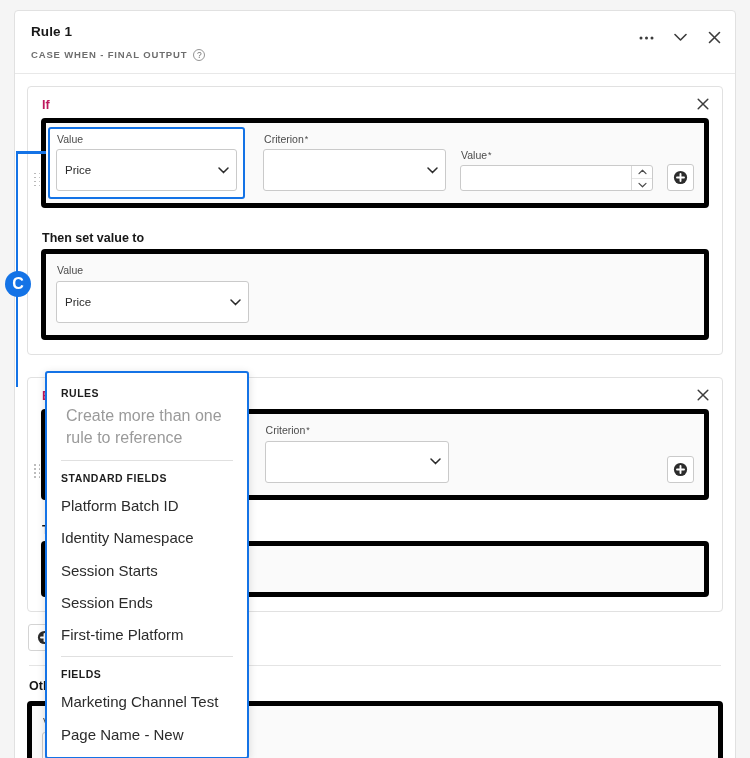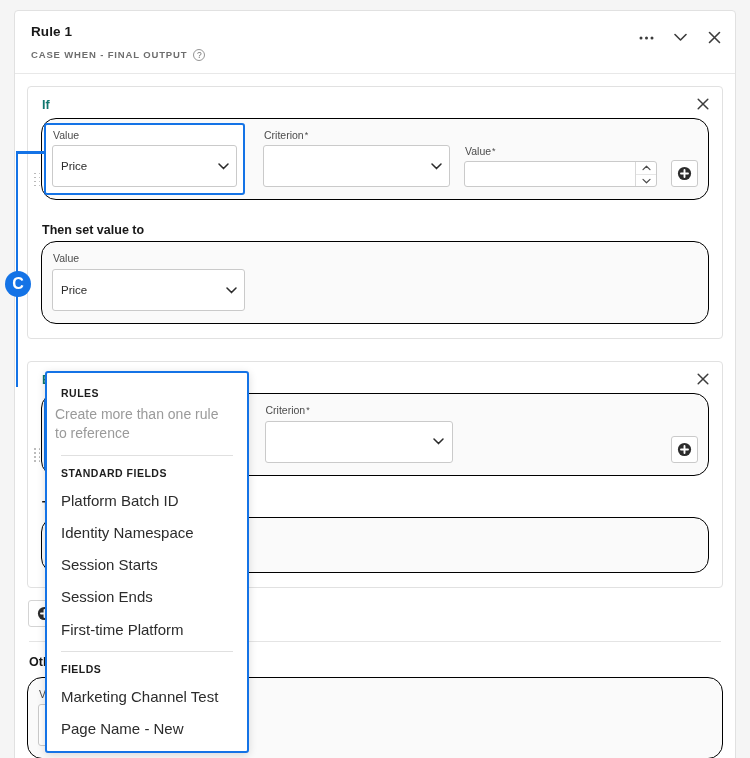--- a/index.html
+++ b/index.html
@@ -106,41 +106,41 @@
   }
   .cond-block + .cond-block { margin-top: 22px; }
 
   .cond-head {
     padding: 11px 14px 6px 14px;
     position: relative;
   }
   .cond-title {
     font-size: 12.5px;
     font-weight: bold;
-    color: #0f766e;
+    color: #be185d;
   }
   .cond-close {
     position: absolute;
     right: 11px;
     top: 9px;
     width: 16px;
     height: 16px;
     display: flex;
     align-items: center;
     justify-content: center;
     color: #3c3c3c;
     cursor: pointer;
   }
 
   
   .field-panel {
     margin: 0 13px 13px 13px;
     background: #fafafa;
-    border: 1px solid #000000;
-    border-radius: 15px;
+    border: 5px solid #000000;
+    border-radius: 4px;
     padding: 10px 10px 12px 10px;
     display: flex;
     align-items: flex-end;
     box-sizing: border-box;
     min-height: 56px;
   }
 
   .sub-head {
     padding: 10px 14px 4px 14px;
     font-size: 12.5px;
@@ -365,23 +365,23 @@
   }
   .dd-section-title {
     font-size: 10.5px;
     font-weight: bold;
     letter-spacing: 0.5px;
     color: #1d1d1d;
     padding: 8px 14px 6px 14px;
     text-transform: uppercase;
   }
   .dd-desc {
-    font-size: 14px;
+    font-size: 16px;
     color: #9a9a9a;
-    padding: 0 14px 6px 8px;
+    padding: 0 14px 6px 19px;
     line-height: 1.38;
   }
   .dd-sep {
     height: 1px;
     background: #e0e0e0;
     margin: 5px 14px 3px 14px;
   }
   .dd-item {
     font-size: 15px;
     color: #2c2c2c;

